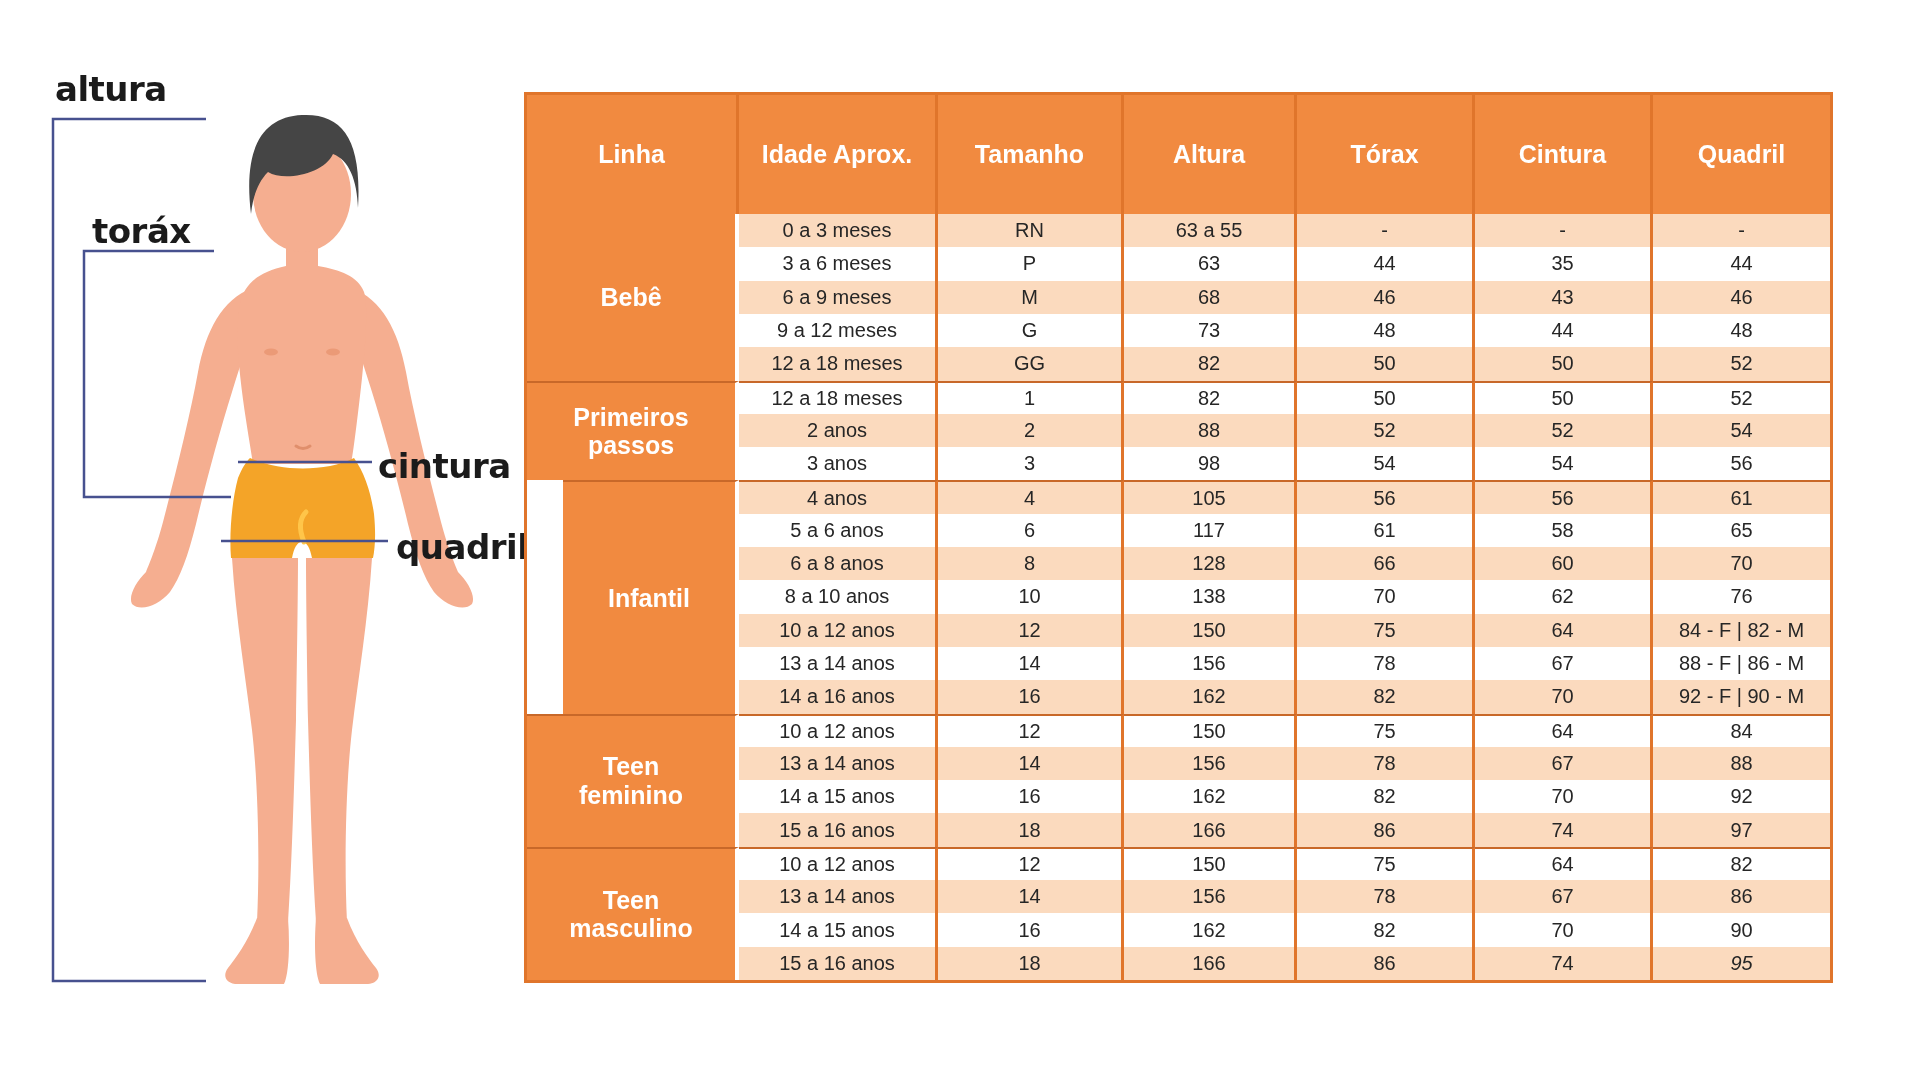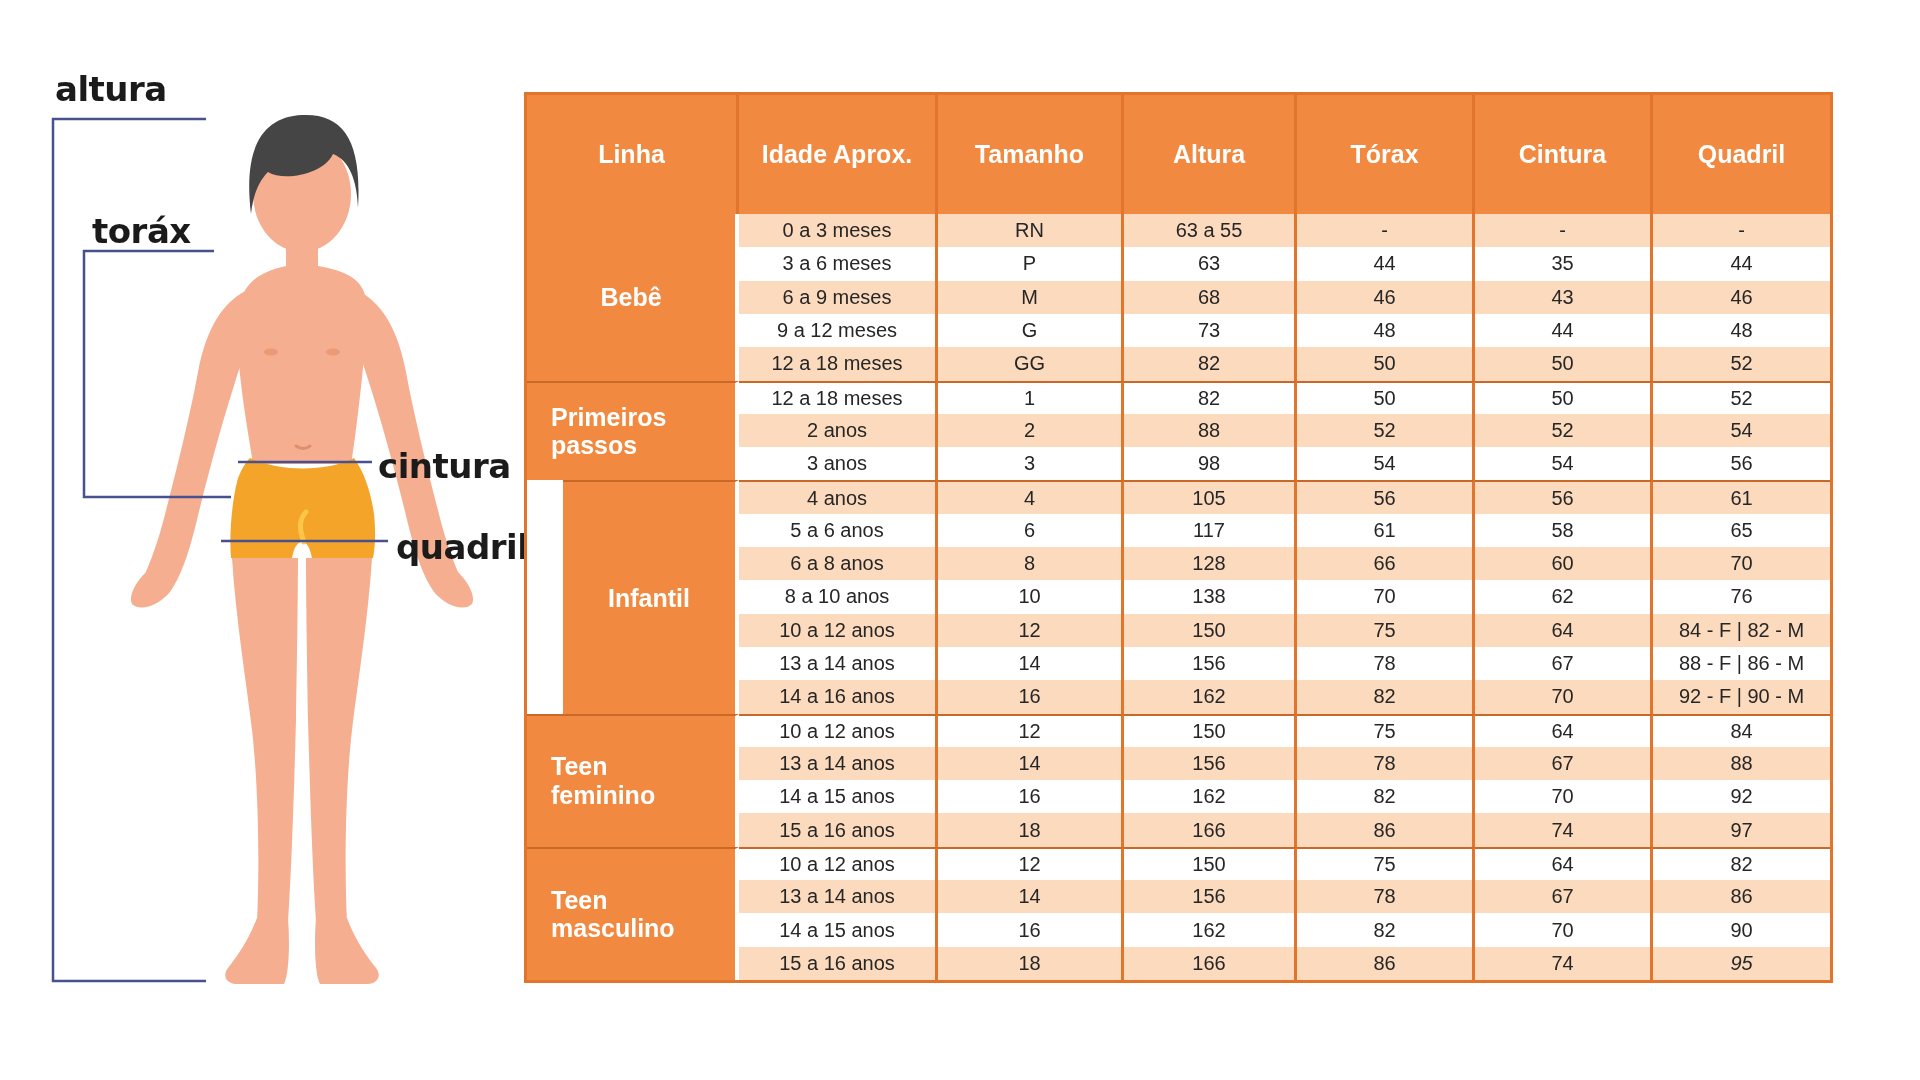--- a/index.html
+++ b/index.html
@@ -28,21 +28,21 @@
   .th{
     background:#F18A40;color:#ffffff;font-weight:bold;font-size:25px;
     display:flex;align-items:center;justify-content:center;
     border-right:3px solid #E0752B;box-sizing:border-box;
   }
   .group{
     background:#F18A40;color:#ffffff;font-weight:bold;font-size:25px;line-height:1.15;
     display:flex;align-items:center;justify-content:center;
     border-right:4px solid #ffffff;box-sizing:border-box;
   }
-  .group span{display:inline-block;max-width:160px;text-align:left;}
+  .group span{display:inline-block;max-width:160px;text-align:center;}
   .group.center span{text-align:center;}
   .td{
     font-size:20px;color:#262626;
     display:flex;align-items:center;justify-content:center;
     border-right:3px solid #E0752B;box-sizing:border-box;white-space:nowrap;
   }
   .odd{background:#FBDABE;}
   .even{background:#FFFFFF;}
   .sep{border-top:2px solid #C86829;}
   .lastcol{border-right:none;}

